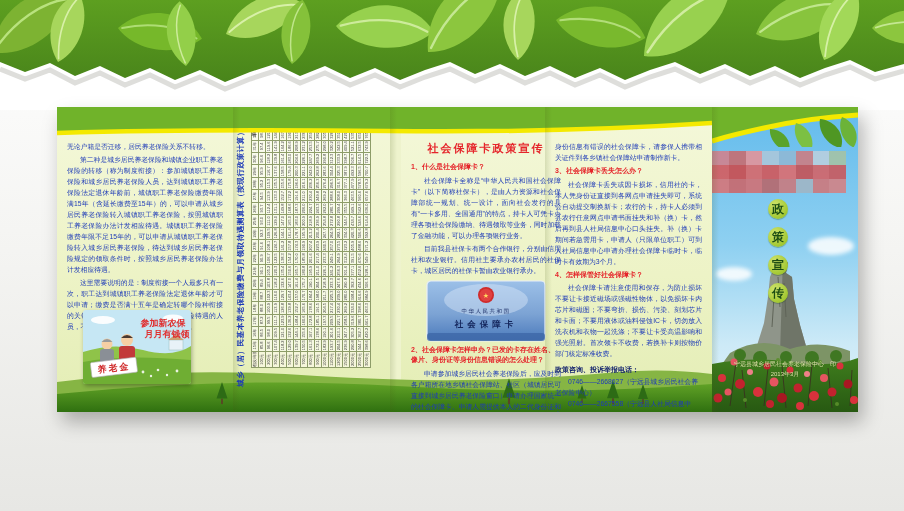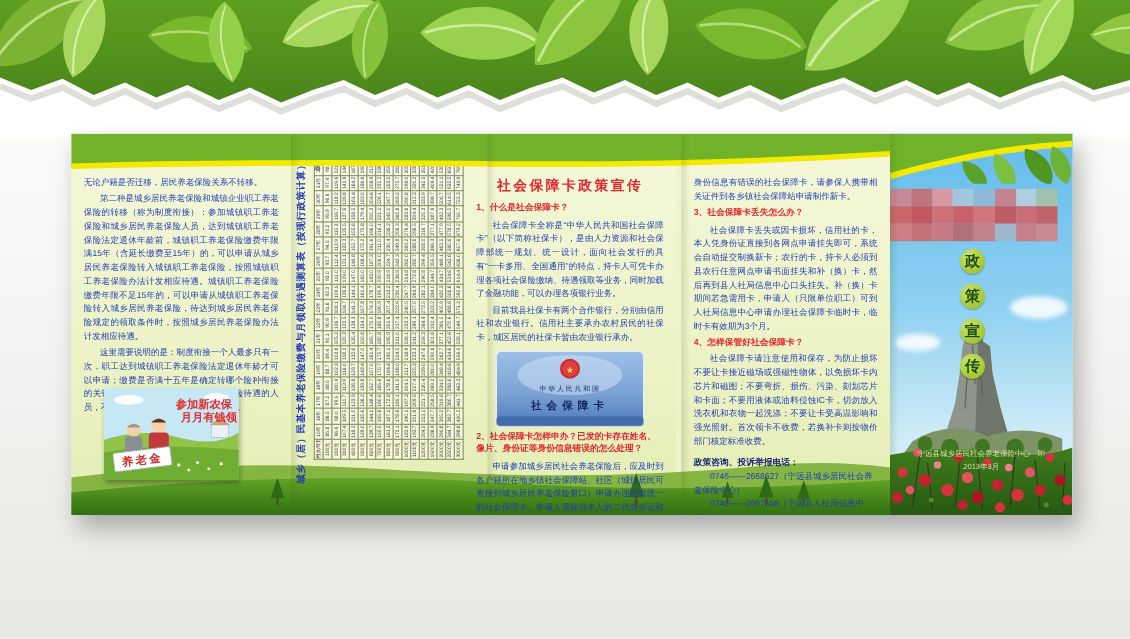--- a/index.html
+++ b/index.html
@@ -8,21 +8,21 @@
     font-family:"Liberation Sans",sans-serif;}
   
   #leaf-banner{position:absolute;left:0;top:0;width:904px;height:110px;}
   
   #brochure{position:absolute;left:57px;top:107px;width:801px;height:305px;
     box-shadow:5px 10px 18px rgba(0,0,0,.28);background:#eef3cd;}
   .panel{position:absolute;top:0;height:305px;overflow:hidden;
     background:linear-gradient(180deg,#f4f8da 0%,#edf3c6 55%,#e3edb4 100%);}
   #panel1{left:0;width:176px;}
   #panel2{left:176px;width:157px;}
-  #panel3{left:314px;width:170px;}
+  #panel3{left:344px;width:170px;}
   #panel4{left:488px;width:167px;}
   #cover {left:655px;width:146px;background:linear-gradient(180deg,#63bbec 0%,#8ed0f1 45%,#cdeaf7 78%,#dff2fa 100%);}
   .fold{position:absolute;top:0;bottom:0;width:7px;z-index:6;
     background:linear-gradient(to right,rgba(70,90,20,.16),rgba(255,255,255,0));}
   #band14{position:absolute;left:0;top:0;width:655px;height:32px;z-index:5;}
   #grass14{position:absolute;left:0;top:253px;width:655px;height:52px;z-index:1;}
   
   .para{color:#1e3bb8;font-size:6.8px;line-height:1.62;text-align:justify;
     text-indent:13px;margin:0 0 2px 0;}
   .para.noindent{text-indent:0;}

